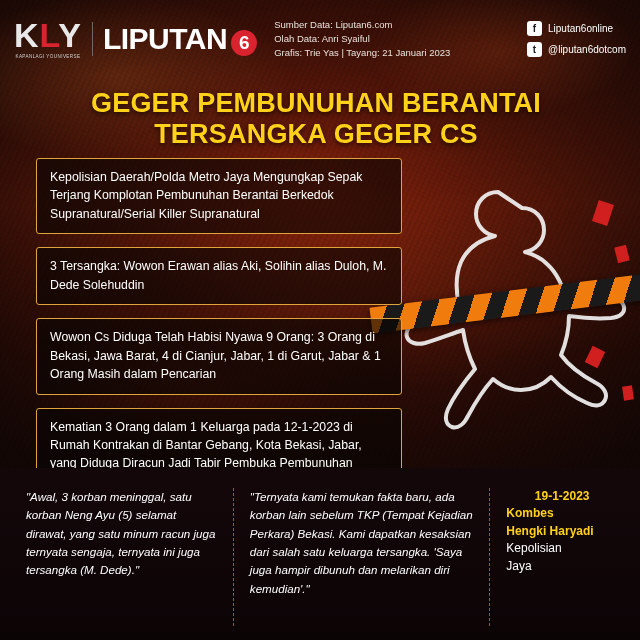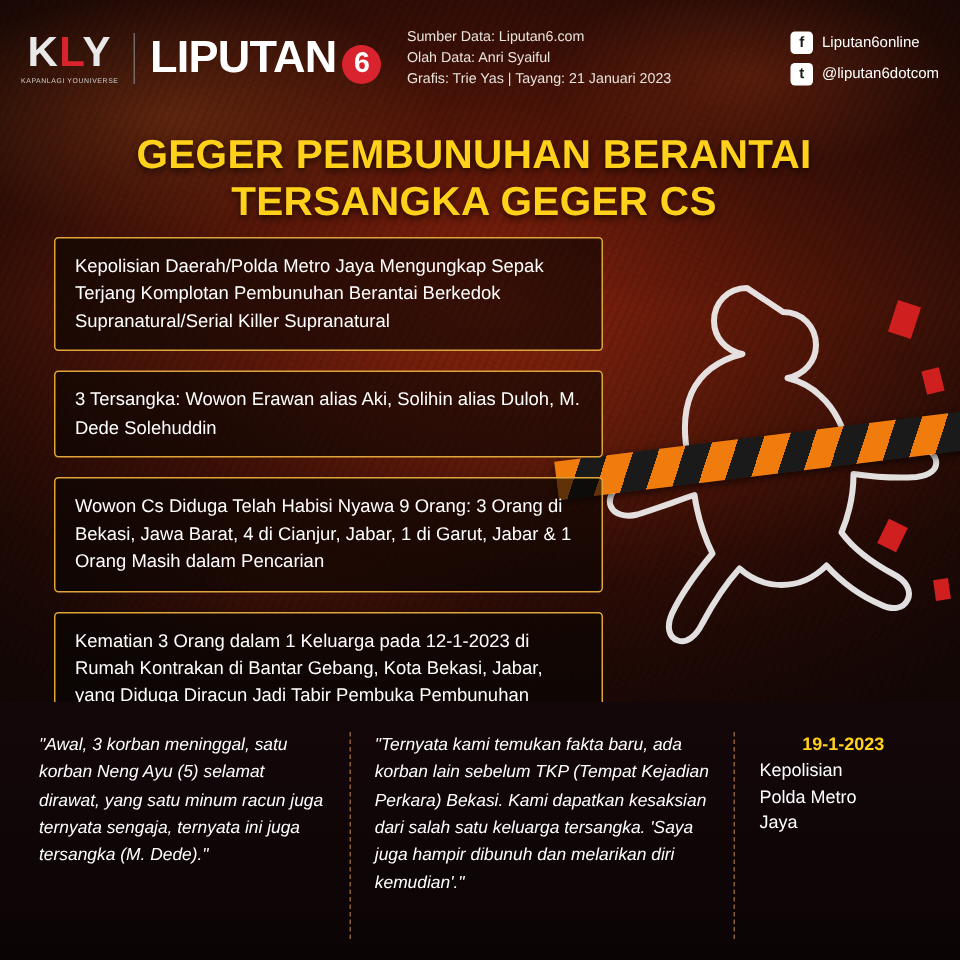--- a/index.html
+++ b/index.html
@@ -28,21 +28,21 @@
     background-image:
       repeating-linear-gradient(115deg, rgba(0,0,0,.35) 0 2px, rgba(255,255,255,0) 2px 5px),
       repeating-linear-gradient(25deg, rgba(0,0,0,.22) 0 1px, rgba(255,255,255,0) 1px 4px);
   }
 
   
   .header{position:absolute;left:0;top:0;width:640px;height:78px;
     display:flex;align-items:center;padding:0 14px;box-sizing:border-box;z-index:5;}
   .logo-group{display:flex;align-items:center;gap:10px;}
   .kly{display:flex;flex-direction:column;align-items:center;line-height:1;}
-  .kly-main{font-weight:bold;font-size:28px;letter-spacing:1px;color:#f2f2f2;}
+  .kly-main{font-weight:bold;font-size:34px;letter-spacing:1px;color:#f2f2f2;}
   .kly-main .k{color:#e8e8e8;}
   .kly-main .l{color:#d9232e;}
   .kly-main .y{color:#e8e8e8;}
   .kly-sub{font-size:4.6px;letter-spacing:.4px;color:#cfcfcf;margin-top:3px;}
   .divider-v{width:1px;height:34px;background:#8b8b8b;opacity:.7;}
   .liputan{display:flex;align-items:flex-end;gap:4px;}
   .liputan-word{font-weight:bold;font-size:30px;color:#ffffff;letter-spacing:-0.5px;}
   .six{width:26px;height:26px;border-radius:50%;background:#d9232e;color:#fff;
     font-weight:bold;font-size:19px;display:flex;align-items:center;justify-content:center;}
   .credits{margin-left:17px;color:#e7e2dc;font-size:9.5px;line-height:1.45;}
@@ -166,20 +166,21 @@
     <div class="card">
       <p>Kematian 3 Orang dalam 1 Keluarga pada 12-1-2023 di Rumah Kontrakan di Bantar Gebang, Kota Bekasi, Jabar, yang Diduga Diracun Jadi Tabir Pembuka Pembunuhan Berantai oleh Wowon Cs</p>
     </div>
   </div>
 
   <div class="footer">
     <div class="quote q1">"Awal, 3 korban meninggal, satu korban Neng Ayu (5) selamat dirawat, yang satu minum racun juga ternyata sengaja, ternyata ini juga tersangka (M. Dede)."</div>
     <div class="quote q2">"Ternyata kami temukan fakta baru, ada korban lain sebelum TKP (Tempat Kejadian Perkara) Bekasi. Kami dapatkan kesaksian dari salah satu keluarga tersangka. 'Saya juga hampir dibunuh dan melarikan diri kemudian'."</div>
     <div class="meta">
       <div class="y">19-1-2023</div>
+      <div class="n">Kombes</div>
+      <div class="n">Hengki Haryadi</div>
       <div class="r">Kepolisian</div>
-      <div class="r">Polda Metro</div>
       <div class="r">Jaya</div>
     </div>
   </div>
 
   <div class="grain"></div>
 </div>
 
 </body></html>

